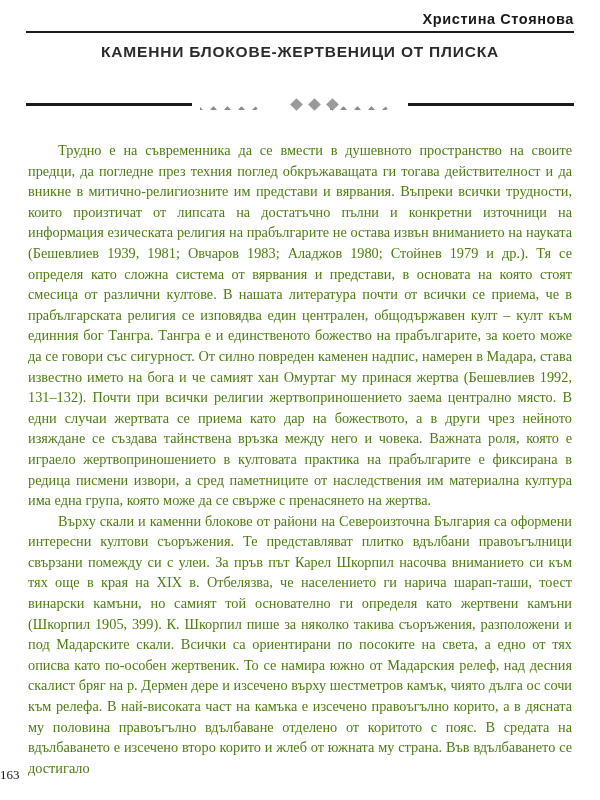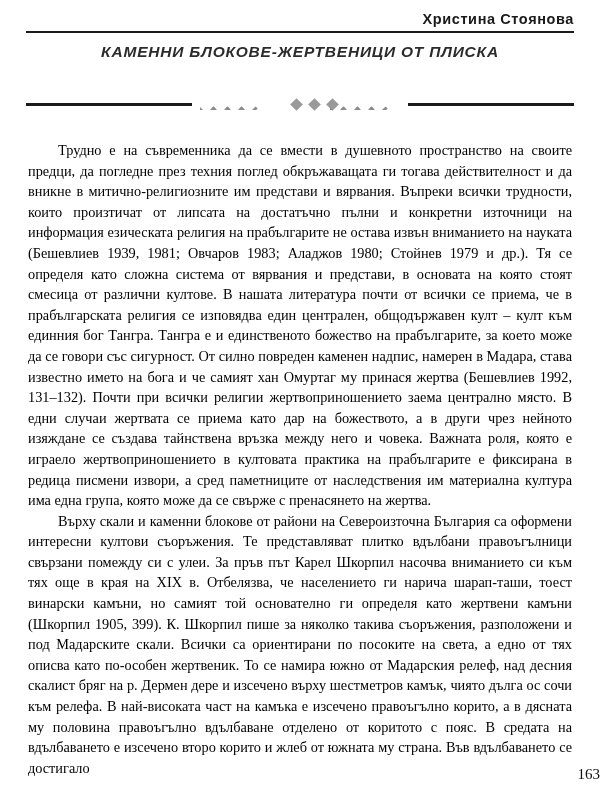--- a/index.html
+++ b/index.html
@@ -51,21 +51,20 @@
     text-align: center;
     font-family: "Liberation Sans", sans-serif;
     font-weight: bold;
     font-size: 15.5px;
     line-height: 23px;
     letter-spacing: 0.8px;
     color: #2b2b2b;
   }
   .title .line {
     display: block;
-    font-style: italic;
   }
   .ornament {
     position: absolute;
     top: 99px;
     left: 26px;
     right: 26px;
     height: 12px;
   }
   .orn-bar {
     position: absolute;
@@ -108,34 +107,34 @@
   }
   .body-text {
     position: absolute;
     top: 140px;
     left: 28px;
     width: 544px;
     font-size: 14.3px;
     line-height: 20.6px;
     text-align: justify;
     text-justify: inter-word;
-    color: #000000;
+    color: #4d7c0f;
     hyphens: none;
   }
   .body-text p {
     margin: 0;
     text-indent: 30px;
   }
   .footer {
     position: absolute;
     bottom: 17px;
     left: 0;
     right: 0;
-    text-align: right;
-    font-size: 15px;
+    text-align: left;
+    font-size: 13px;
     color: #111111;
   }
 </style>
 </head>
 <body>
 
 <div class="page">
 
   <div class="header">
     <span class="header-author">Христина Стоянова</span>

